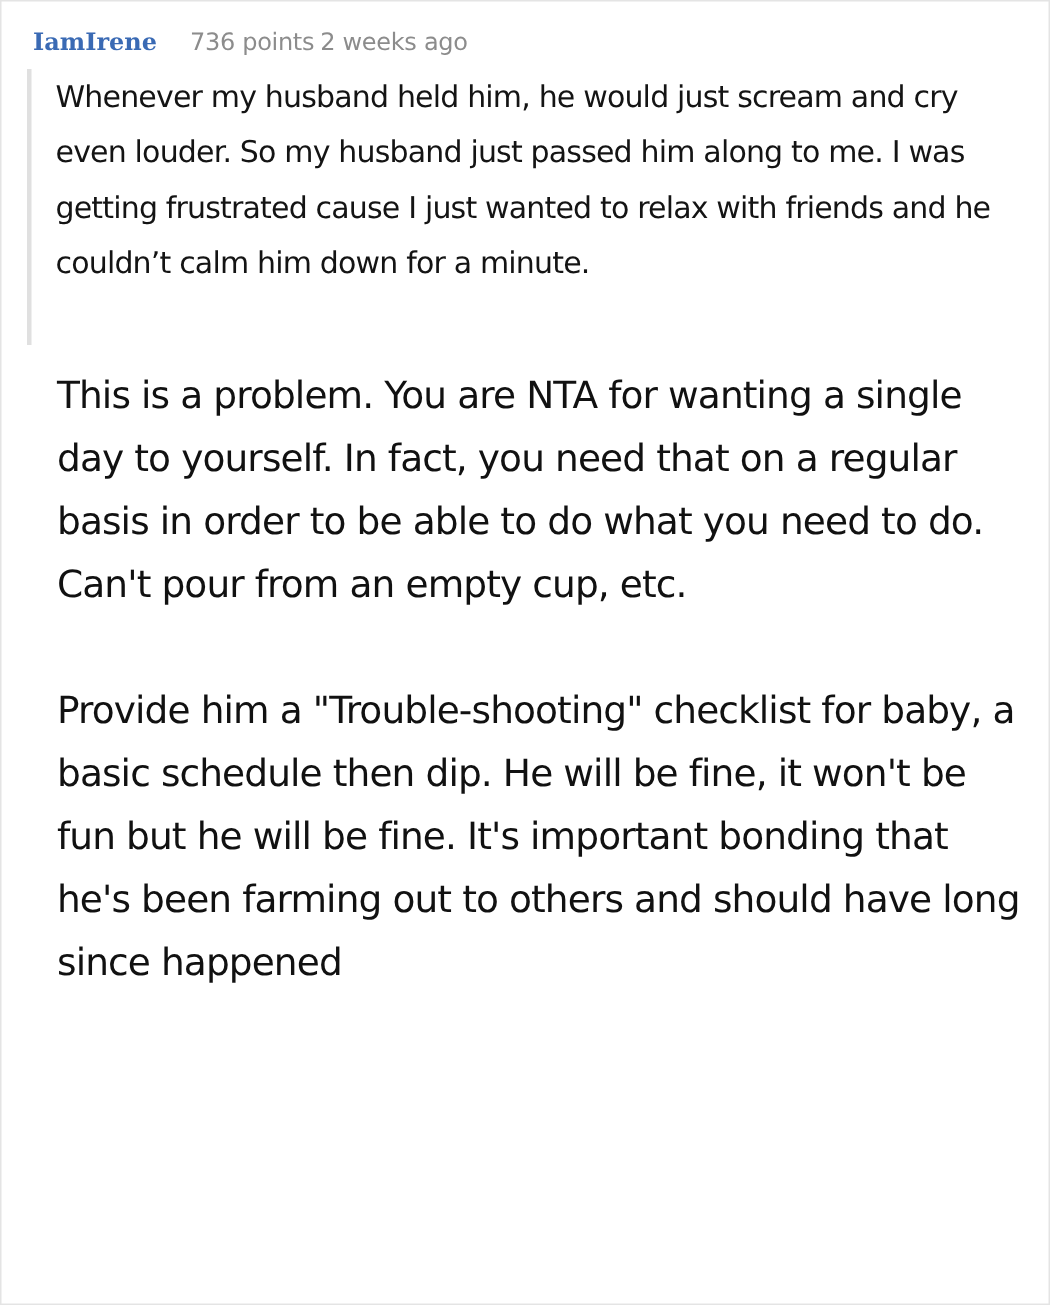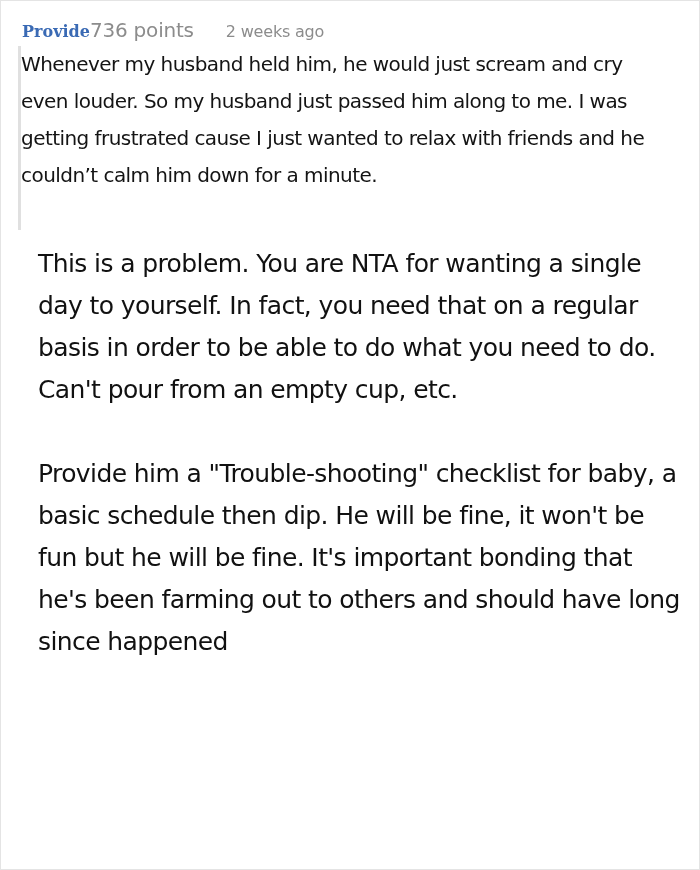--- a/index.html
+++ b/index.html
@@ -39,36 +39,38 @@
     }
     .username {
       font-family: "DejaVu Serif", serif;
       font-weight: bold;
       font-size: 16px;
       color: #3a6ab4;
       text-decoration: none;
       cursor: pointer;
     }
     .points {
-      font-size: 20px;
+      font-size: 16px;
       color: #8c8c8c;
+      margin-left: 22px;
       letter-spacing: -0.2px;
     }
     .age {
       font-size: 16px;
       color: #8c8c8c;
-      margin-left: 32px;
+      margin-left: 4px;
       letter-spacing: -0.2px;
     }
     .quote {
       position: absolute;
       left: 18px;
       top: 46px;
       width: 650px;
       border-left: 3px solid #e0e0e0;
+      padding-left: 16px;
       box-sizing: border-box;
       height: 184px;
     }
     .quote p {
       margin: 0;
       font-size: 20px;
       line-height: 37px;
       letter-spacing: -0.55px;
       color: #141414;
     }
@@ -86,21 +88,21 @@
       color: #111111;
     }
   </style>
 </head>
 <body>
 
 <div class="frame"></div>
 
 <div class="comment">
   <div class="meta">
-    <a class="username">Provide</a>
+    <a class="username">IamIrene</a>
     <span class="points">736 points</span>
     <span class="age">2 weeks ago</span>
   </div>
 
   <blockquote class="quote" style="margin:0;">
     <p>Whenever my husband held him, he would just scream and cry even louder. So my husband just passed him along to me. I was getting frustrated cause I just wanted to relax with friends and he couldn’t calm him down for a minute.</p>
   </blockquote>
 
   <div class="body">
     <p>This is a problem. You are NTA for wanting a single day to yourself. In fact, you need that on a regular basis in order to be able to do what you need to do. Can't pour from an empty cup, etc.</p>

